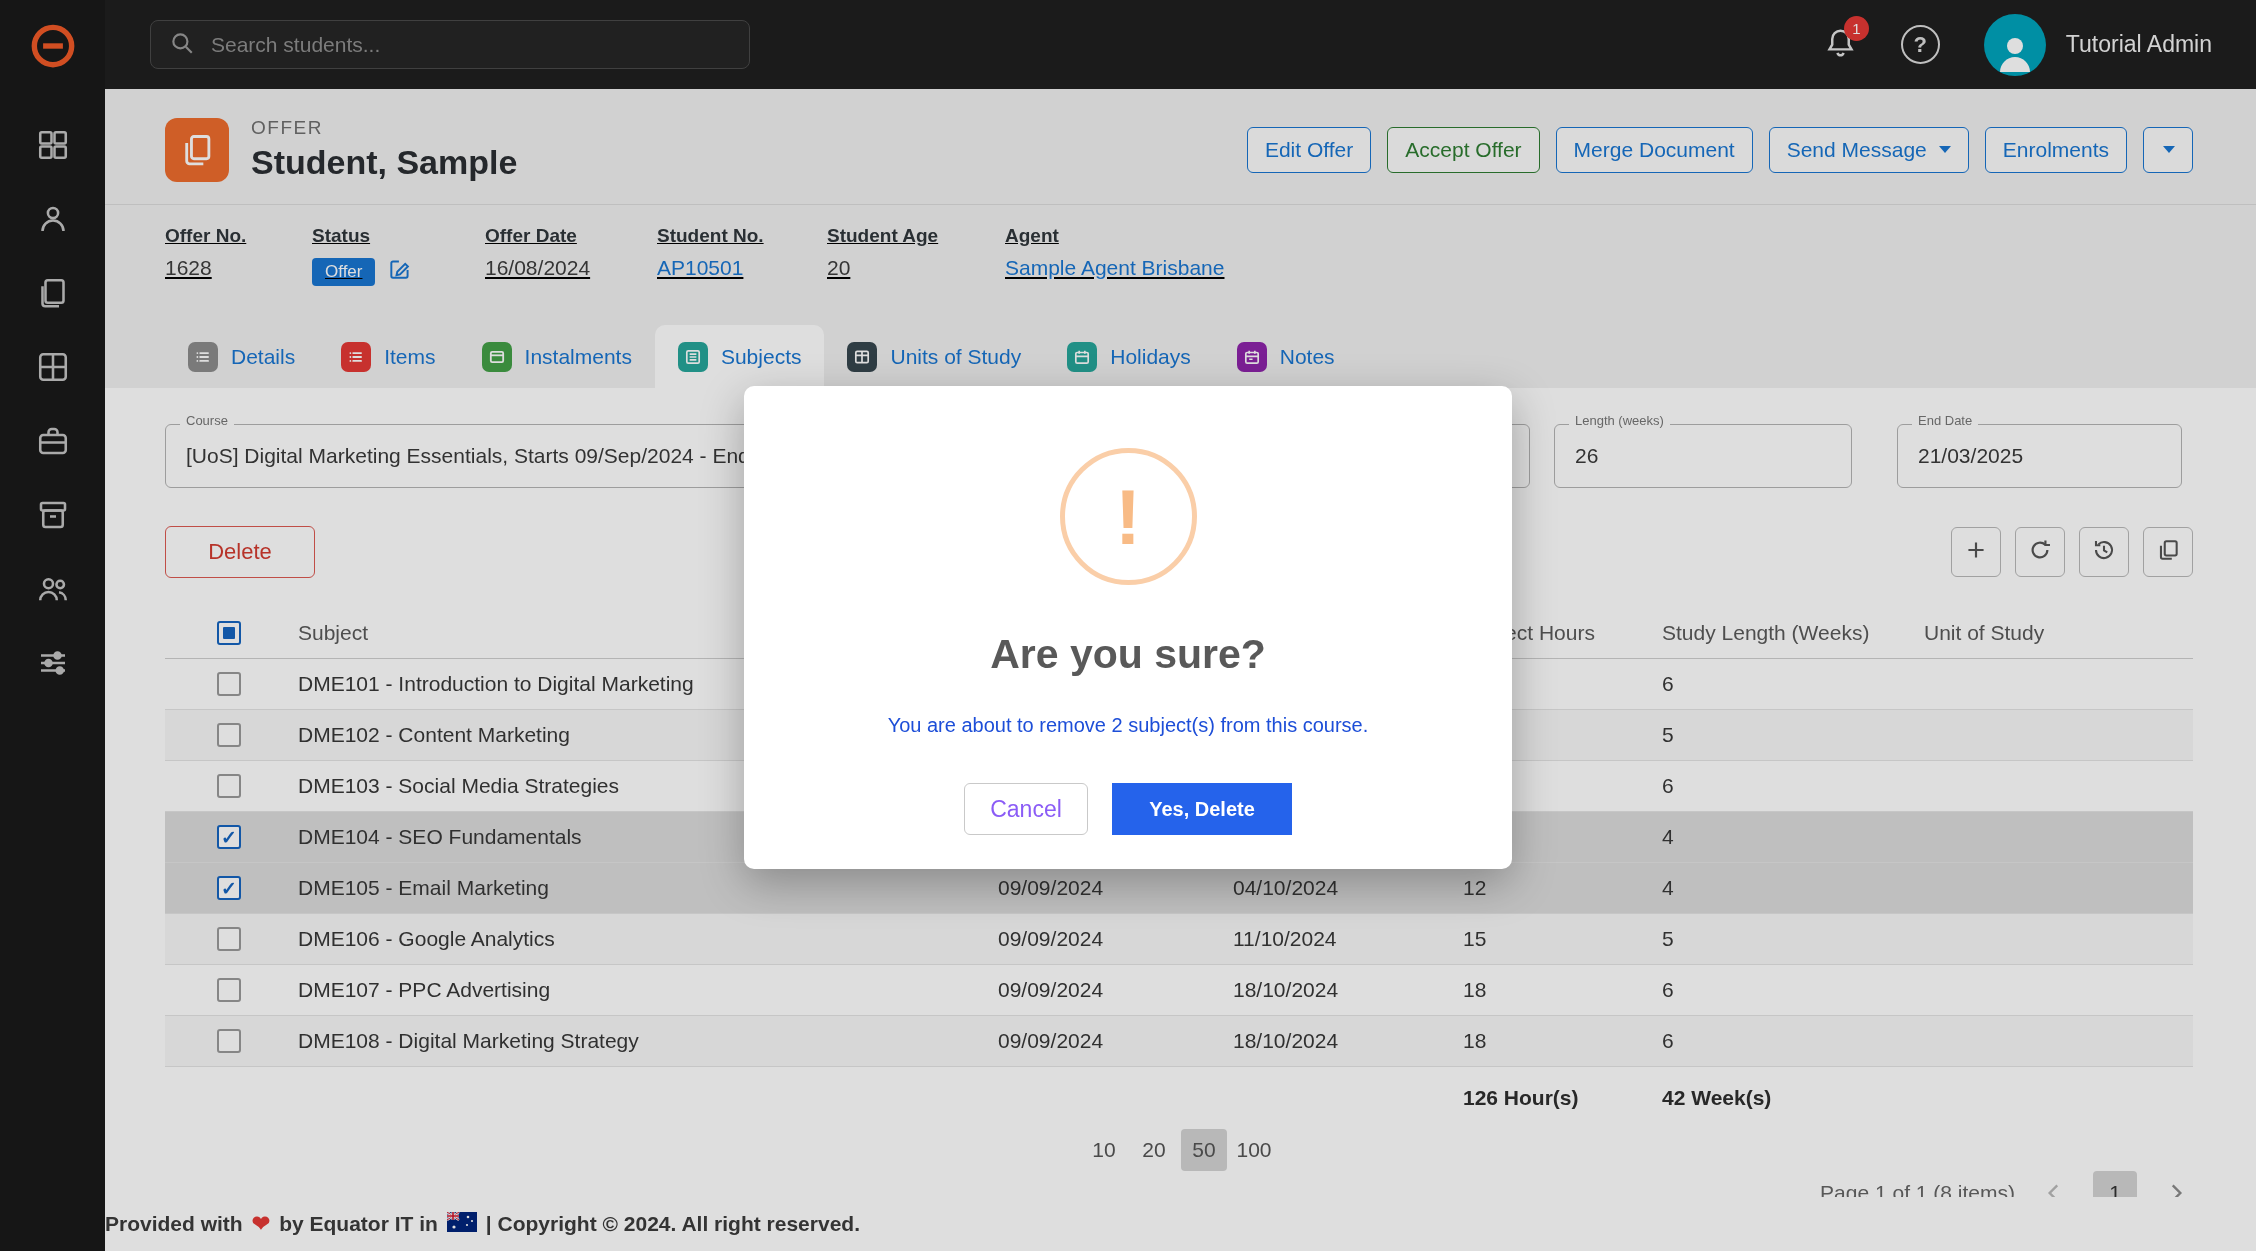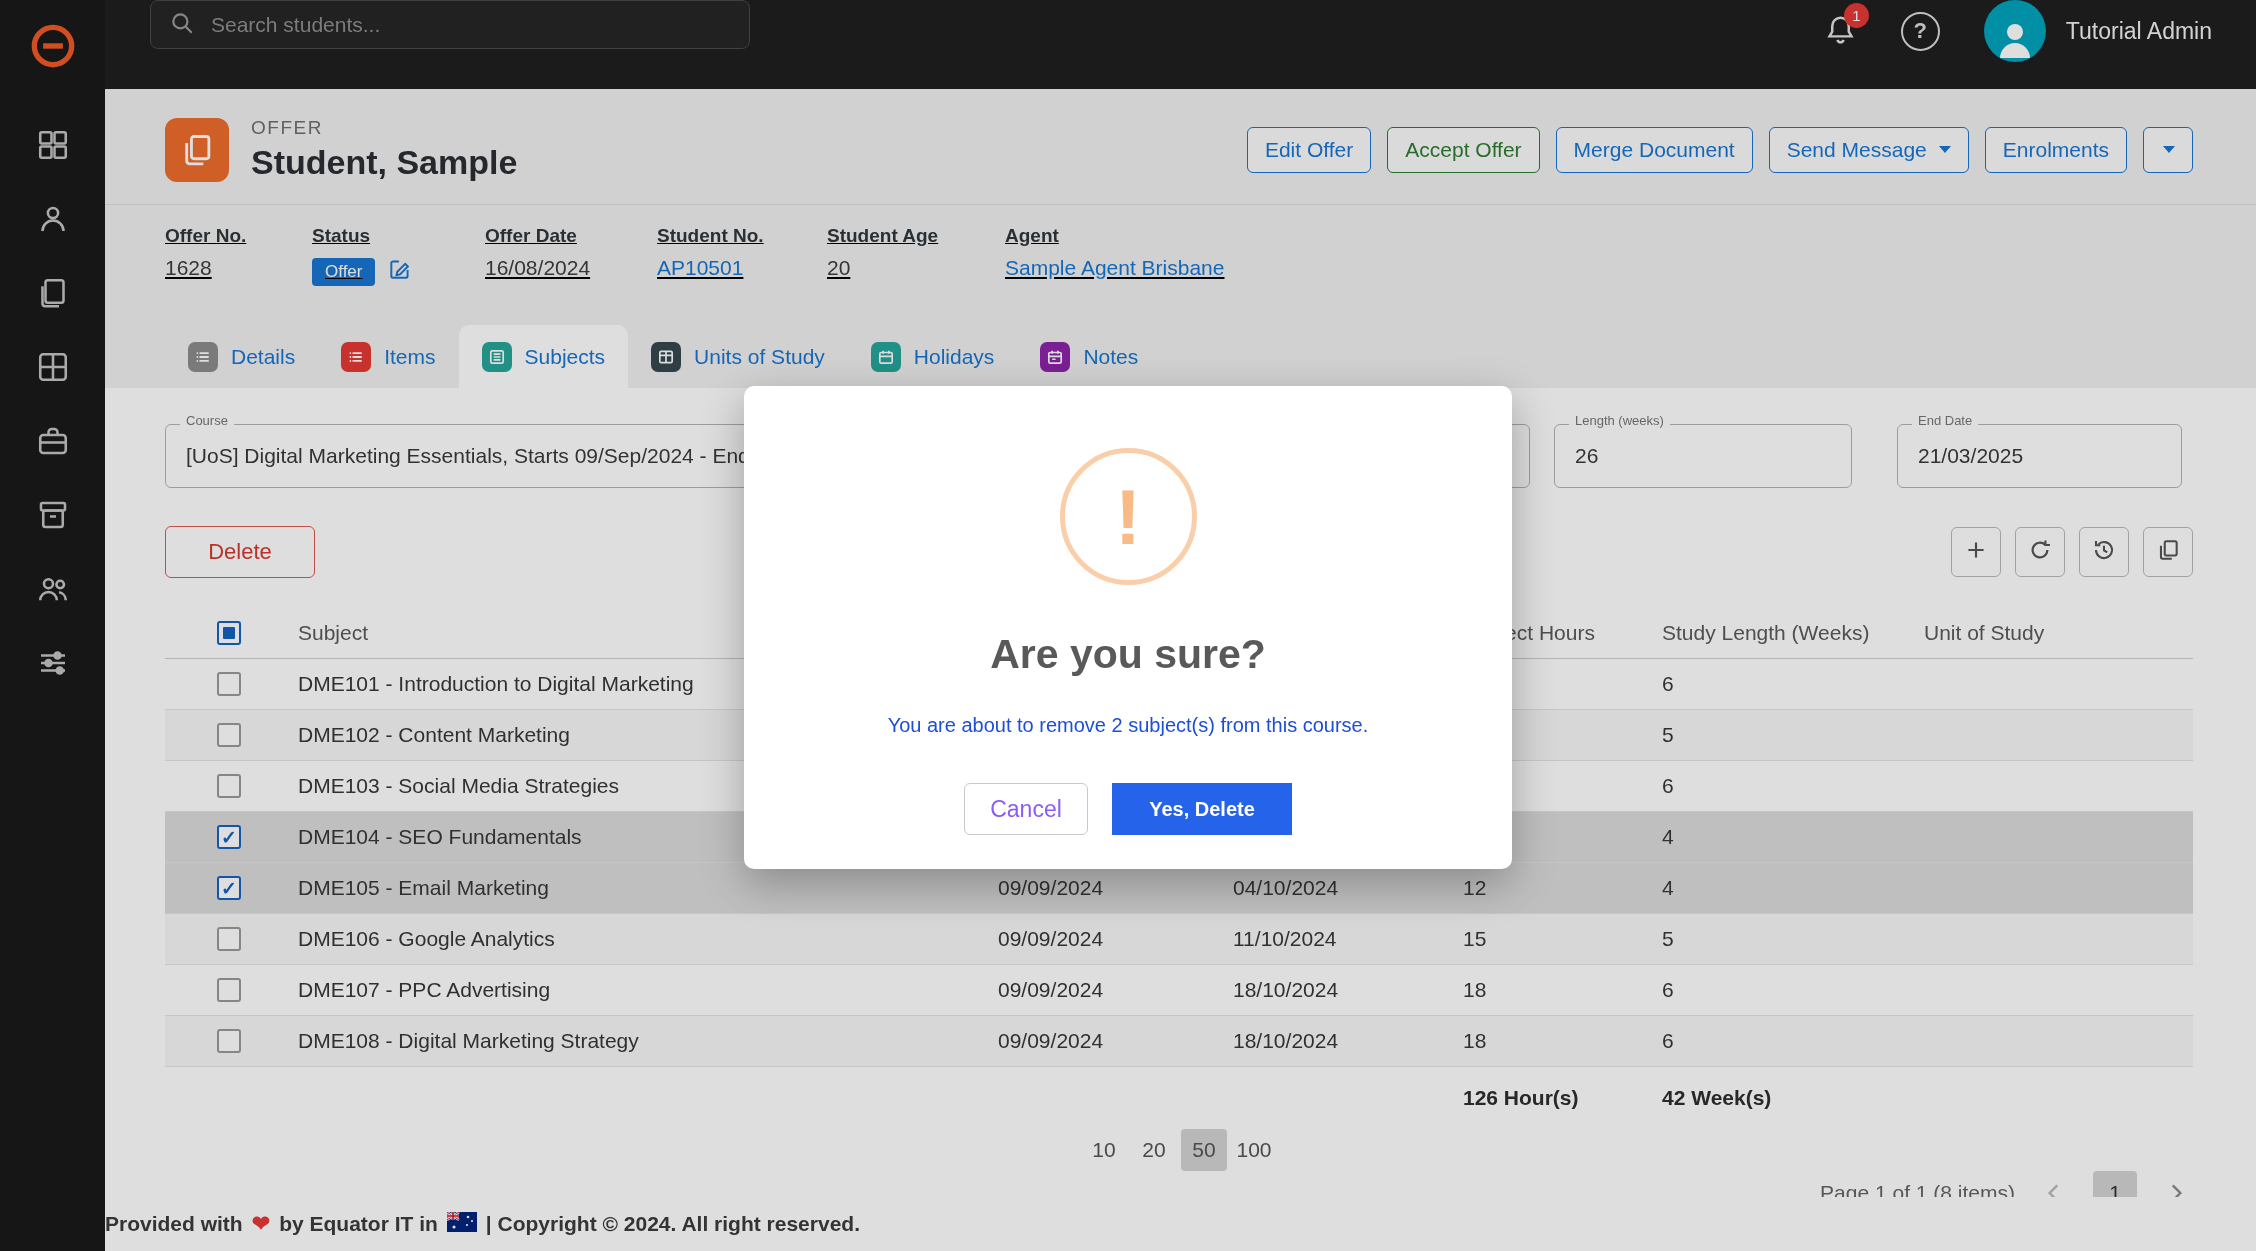--- a/index.html
+++ b/index.html
@@ -6,21 +6,21 @@
   .app{position:relative;width:2256px;height:1251px;overflow:hidden;background:#f1f1f1;
        font-family:"Liberation Sans",sans-serif;-webkit-font-smoothing:antialiased;}
   
   .sidebar{position:absolute;left:0;top:0;width:105px;height:1251px;background:#1a1a1a;z-index:3;}
   .logo{width:105px;height:92px;display:flex;align-items:center;justify-content:center;}
   .nav{display:flex;flex-direction:column;align-items:center;margin-top:18px;}
   .nav-item{width:105px;height:74px;display:flex;align-items:center;justify-content:center;cursor:pointer;}
   .nav-item svg{stroke:#c4c4c4;}
   
   .topbar{position:absolute;left:105px;top:0;right:0;height:89px;background:#1f1f1f;z-index:2;
-          display:flex;align-items:flex-start;padding:0 44px 0 45px;box-sizing:border-box;}
+          display:flex;align-items:center;padding:0 44px 0 45px;box-sizing:border-box;}
   .search-box{display:flex;align-items:center;gap:14px;width:600px;height:49px;background:#262626;
               border:1px solid #4a4a4a;border-radius:8px;padding:0 18px;box-sizing:border-box;}
   .search-box input{flex:1;background:transparent;border:none;outline:none;color:#ddd;font-size:21px;
                     font-family:"Liberation Sans",sans-serif;}
   .search-box input::placeholder{color:#8f8f8f;}
   .top-right{margin-left:auto;display:flex;align-items:center;gap:44px;}
   .icon-btn{position:relative;display:flex;align-items:center;justify-content:center;cursor:pointer;}
   .badge{position:absolute;top:-10px;right:-12px;min-width:25px;height:25px;border-radius:13px;background:#e53935;
          color:#fff;font-size:15px;display:flex;align-items:center;justify-content:center;padding:0 4px;box-sizing:border-box;}
   .help-circle{width:35px;height:35px;border:2px solid #dcdcdc;border-radius:50%;color:#dcdcdc;
@@ -304,20 +304,29 @@
           </span>
         <span>Details</span>
       </div>
       <div class="tab">
         <span class="tab-ic ic-items">
             <svg viewBox="0 0 16 16" width="18" height="18" fill="none" stroke="#fff" stroke-width="1.6" stroke-linecap="round">
               <path d="M5.5 4.5h7M5.5 8h7M5.5 11.5h7M3 4.5h.01M3 8h.01M3 11.5h.01"></path>
             </svg>
           </span>
         <span>Items</span>
+      </div>
+      <div class="tab">
+        <span class="tab-ic ic-instal">
+            <svg viewBox="0 0 16 16" width="18" height="18" fill="none" stroke="#fff" stroke-width="1.6">
+              <rect x="2.5" y="3.5" width="11" height="9" rx="1.2"></rect>
+              <path d="M2.5 6.5h11"></path>
+            </svg>
+          </span>
+        <span>Instalments</span>
       </div>
       <div class="tab active">
         <span class="tab-ic ic-subjects">
             <svg viewBox="0 0 16 16" width="18" height="18" fill="none" stroke="#fff" stroke-width="1.5">
               <rect x="2.5" y="2.5" width="11" height="11" rx="1.2"></rect>
               <path d="M5 5.5h6M5 8h6M5 10.5h6"></path>
             </svg>
           </span>
         <span>Subjects</span>
       </div>

